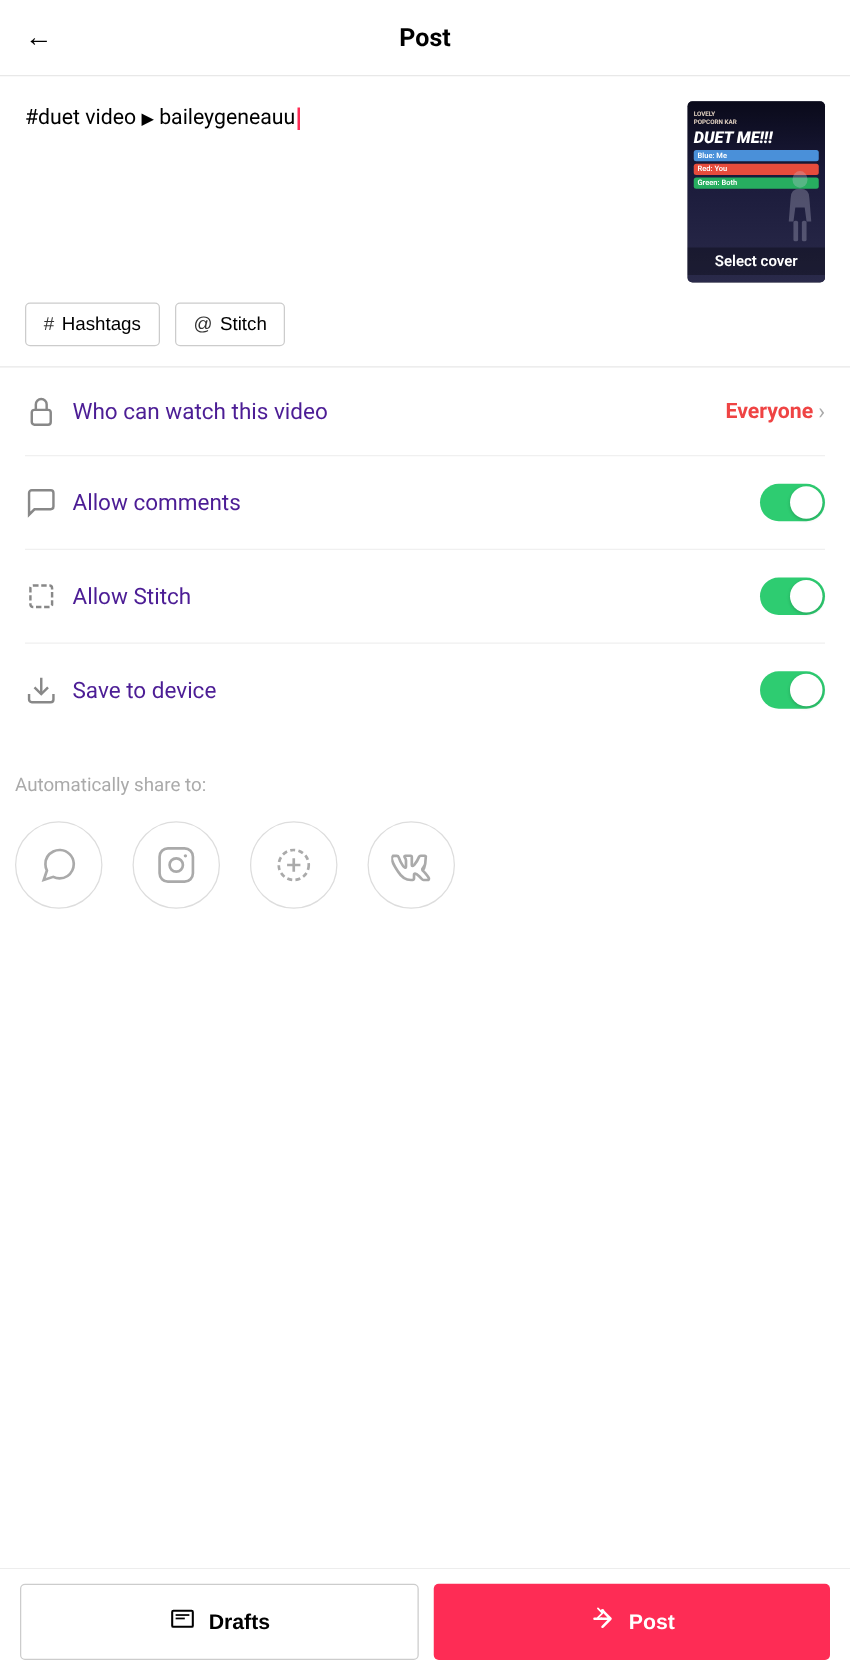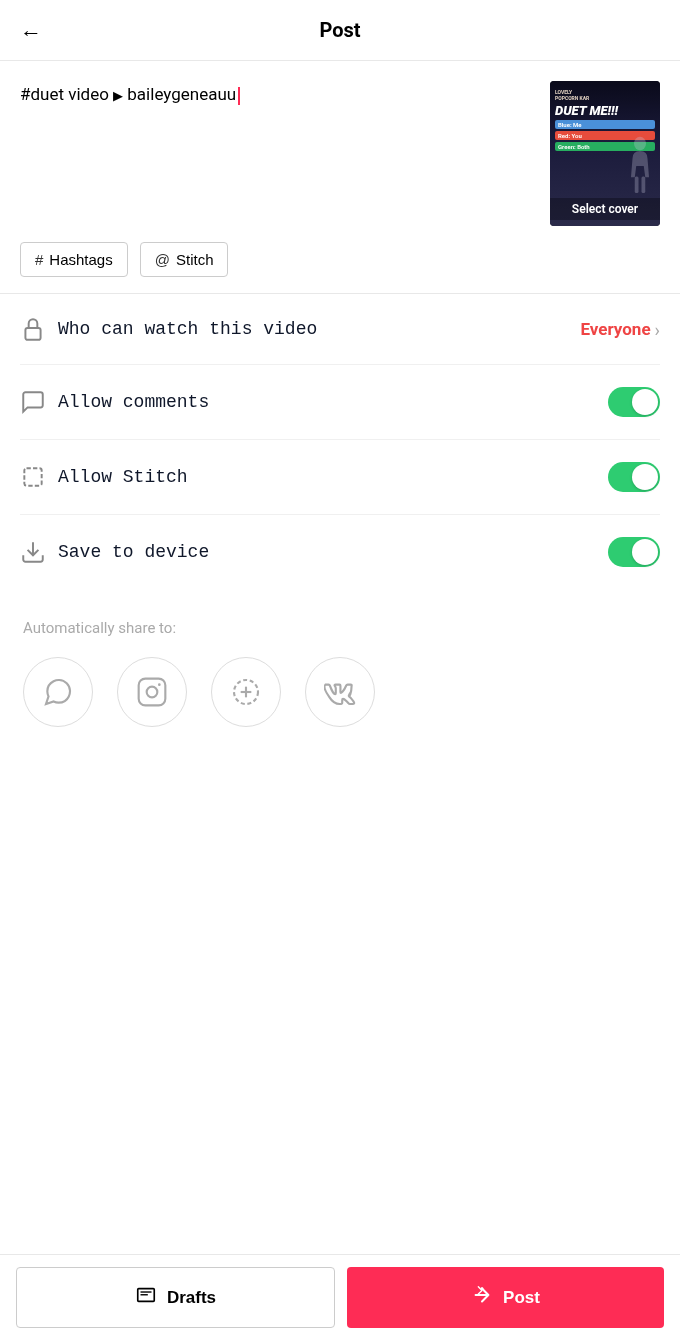--- a/index.html
+++ b/index.html
@@ -178,22 +178,21 @@
     .setting-icon svg {
       width: 26px;
       height: 26px;
       stroke: #888;
       fill: none;
       stroke-width: 1.8;
     }
     .setting-label {
       flex: 1;
       font-size: 18px;
-      color: #0f172a;
-      font-family: Liberation Mono, monospace;
+      color: #4c1d95;
     }
     .setting-value {
       color: #ef4444;
       font-size: 17px;
       margin-right: 4px;
       font-weight: bold;
     }
     .chevron-right {
       color: #aaa;
       font-size: 18px;
@@ -215,21 +214,21 @@
       background: #fff;
       border-radius: 50%;
       position: absolute;
       top: 2px;
       right: 2px;
       box-shadow: 0 1px 3px rgba(0,0,0,0.2);
     }
 
     
     .share-section {
-      padding: 30px 20px 20px 23px;
+      padding: 30px 20px 20px 12px;
     }
     .share-label {
       font-size: 15px;
       color: #aaa;
       margin-bottom: 20px;
     }
     .share-icons-row {
       display: flex;
       gap: 24px;
       align-items: center;

